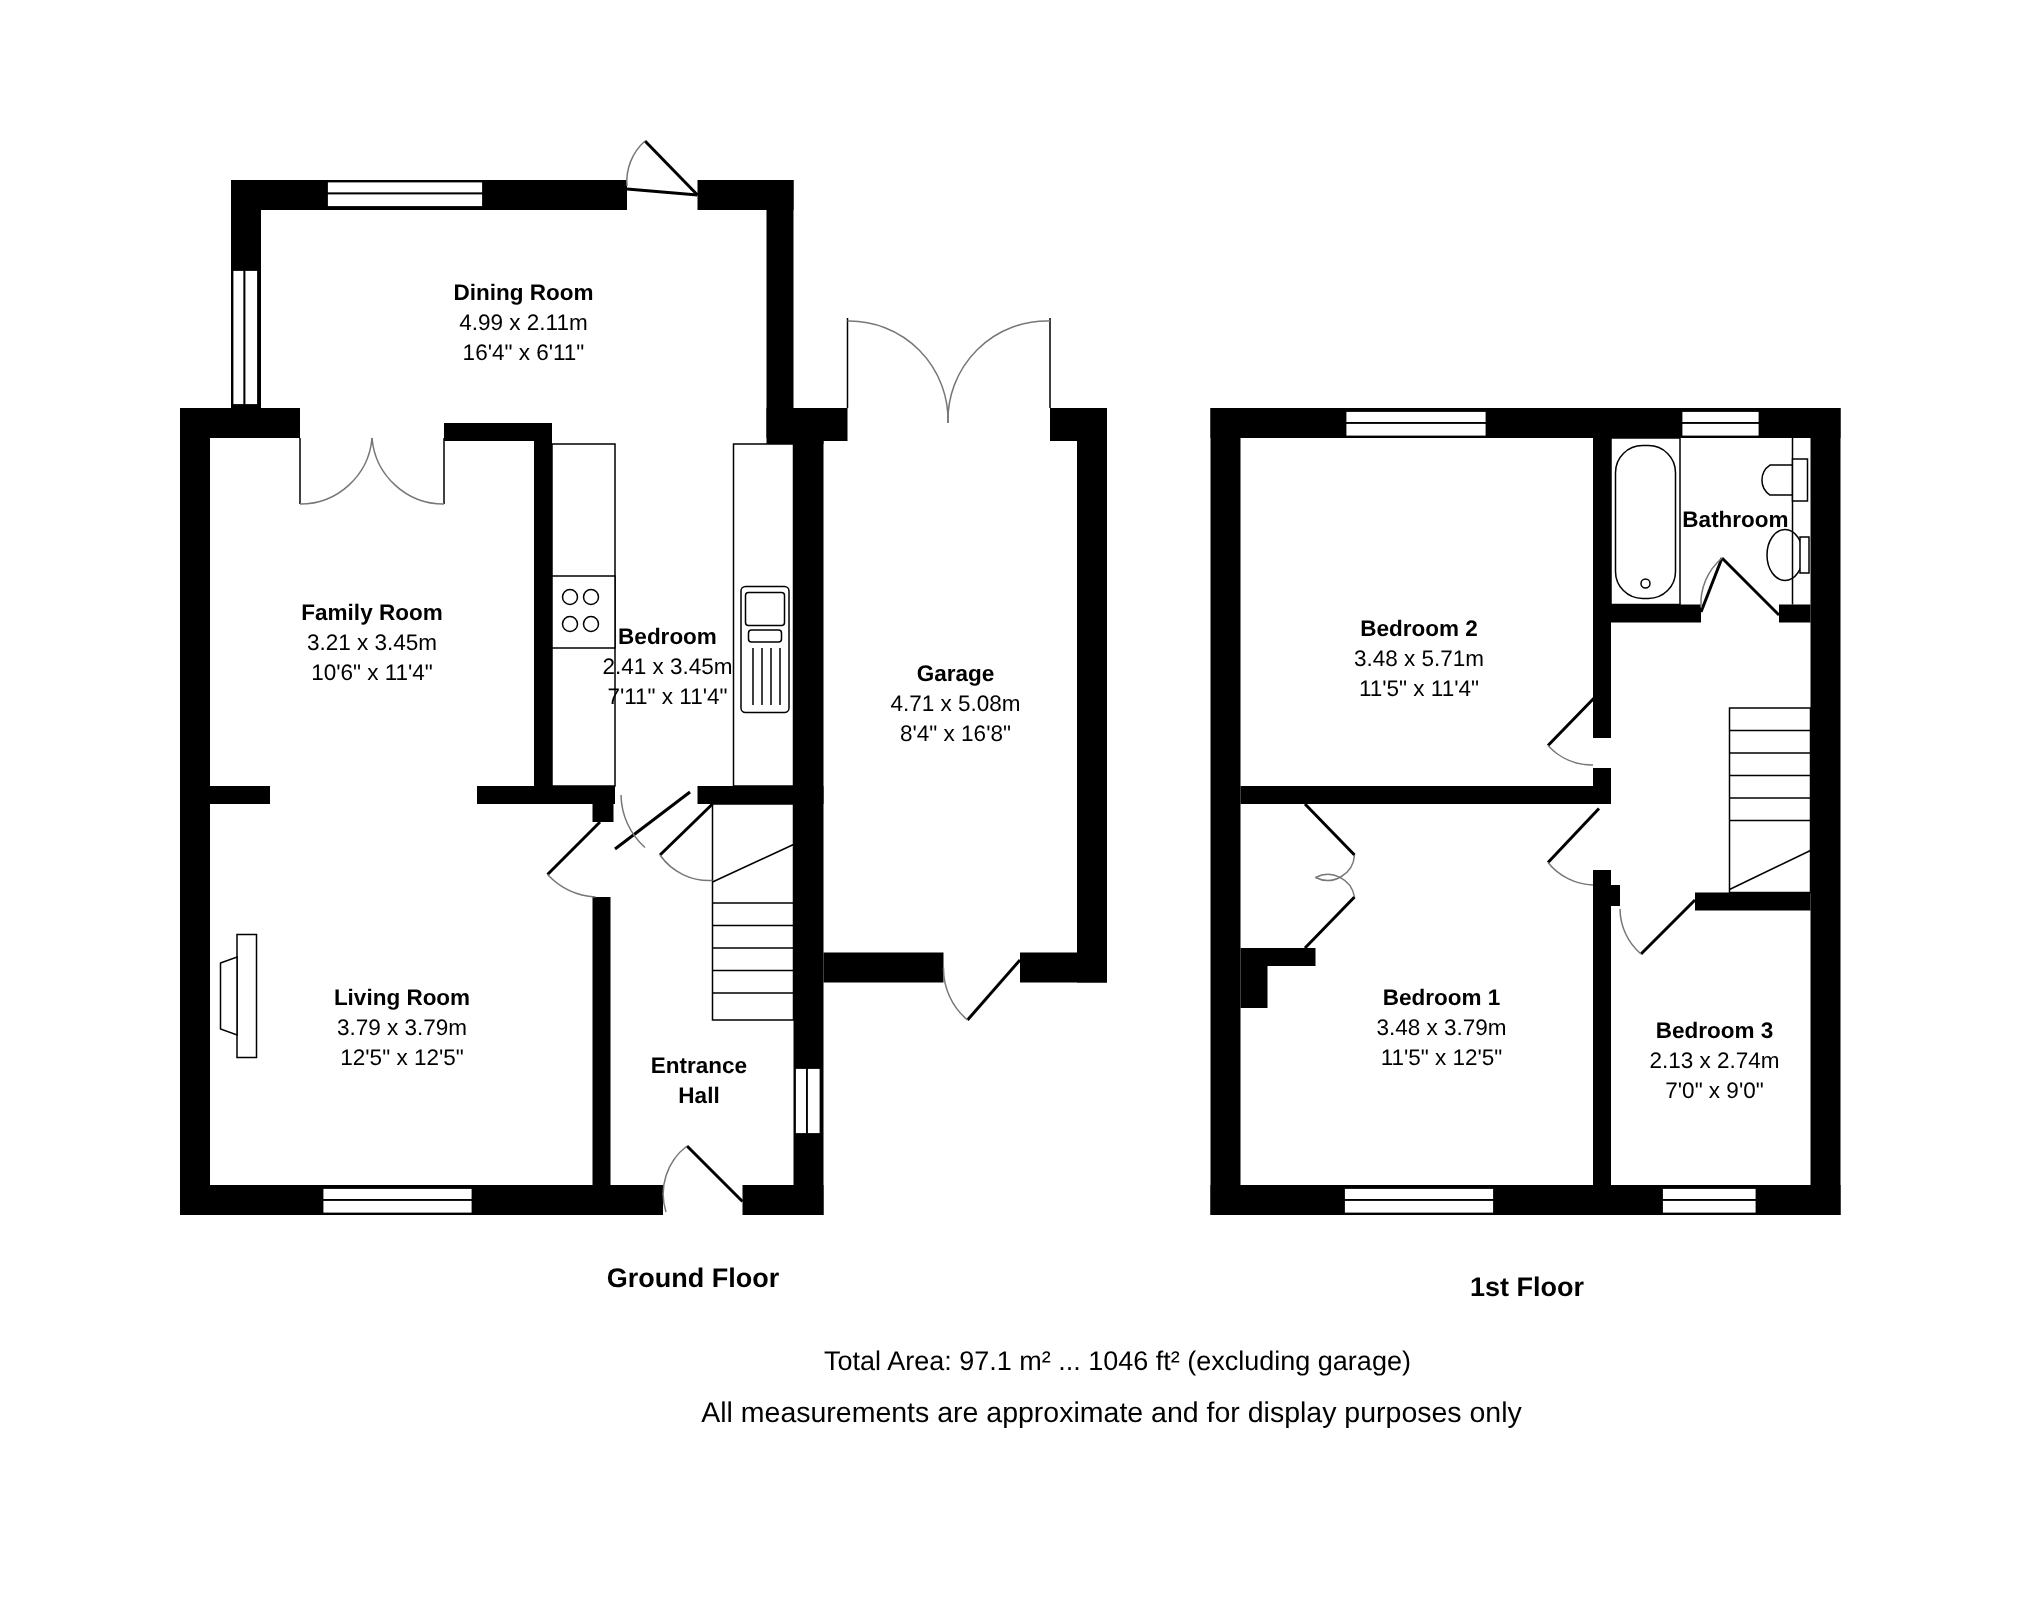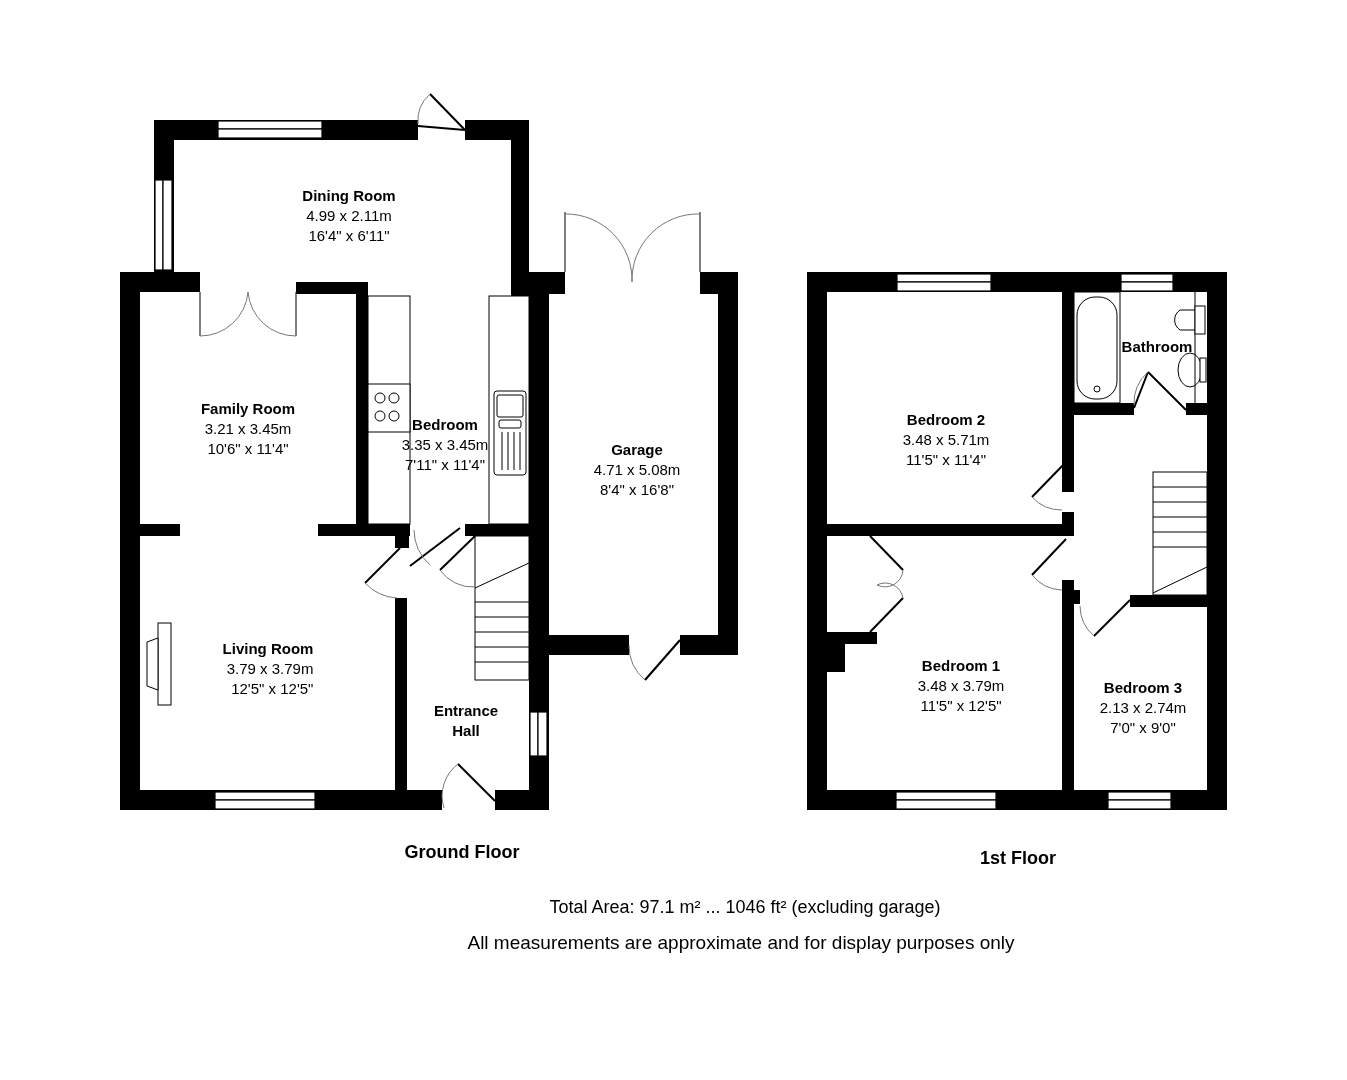--- a/index.html
+++ b/index.html
@@ -189,29 +189,29 @@
   <span class="dim">4.99 x 2.11m</span>
   <span class="dim">16'4" x 6'11"</span>
 </div>
 <div class="label" style="left:248px; top:399px;">
   <span class="name">Family Room</span>
   <span class="dim">3.21 x 3.45m</span>
   <span class="dim">10'6" x 11'4"</span>
 </div>
 <div class="label" style="left:445px; top:415px;">
   <span class="name">Bedroom</span>
-  <span class="dim">3.35 x 3.45m</span>
+  <span class="dim">2.41 x 3.45m</span>
   <span class="dim">7'11" x 11'4"</span>
 </div>
 <div class="label" style="left:637px; top:440px;">
   <span class="name">Garage</span>
   <span class="dim">4.71 x 5.08m</span>
   <span class="dim">8'4" x 16'8"</span>
 </div>
-<div class="label" style="left:268px; top:639px;text-align:right;">
+<div class="label" style="left:268px; top:656px;">
   <span class="name">Living Room</span>
   <span class="dim">3.79 x 3.79m</span>
   <span class="dim">12'5" x 12'5"</span>
 </div>
 <div class="label" style="left:466px; top:701px;">
   <span class="name">Entrance</span>
   <span class="name">Hall</span>
 </div>
 
 <div class="label" style="left:946px; top:397px;margin-top:13px;">

